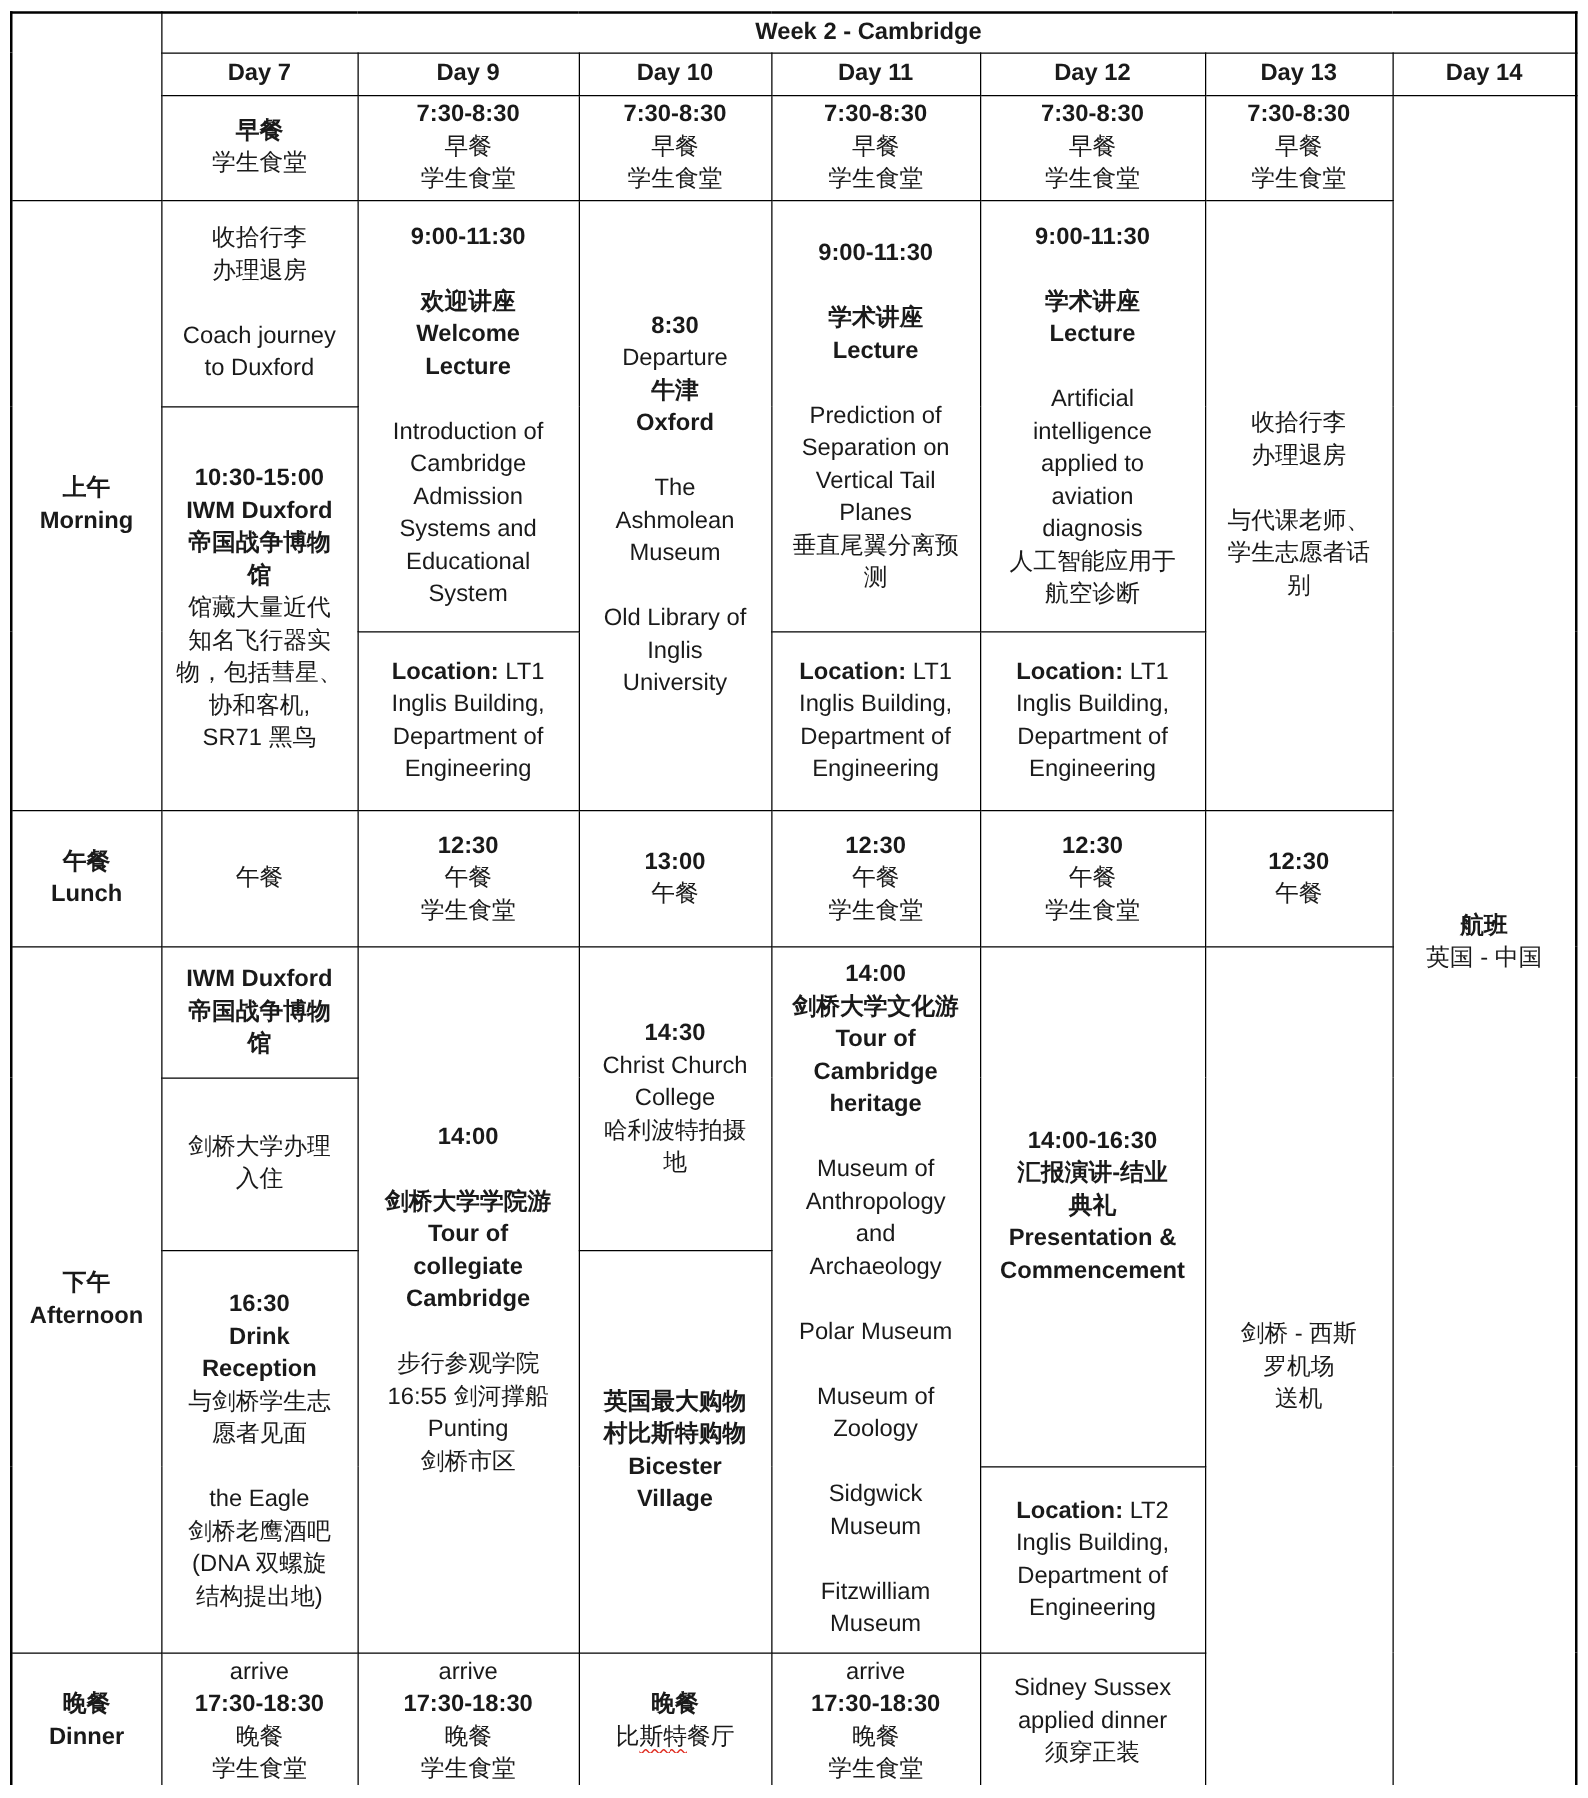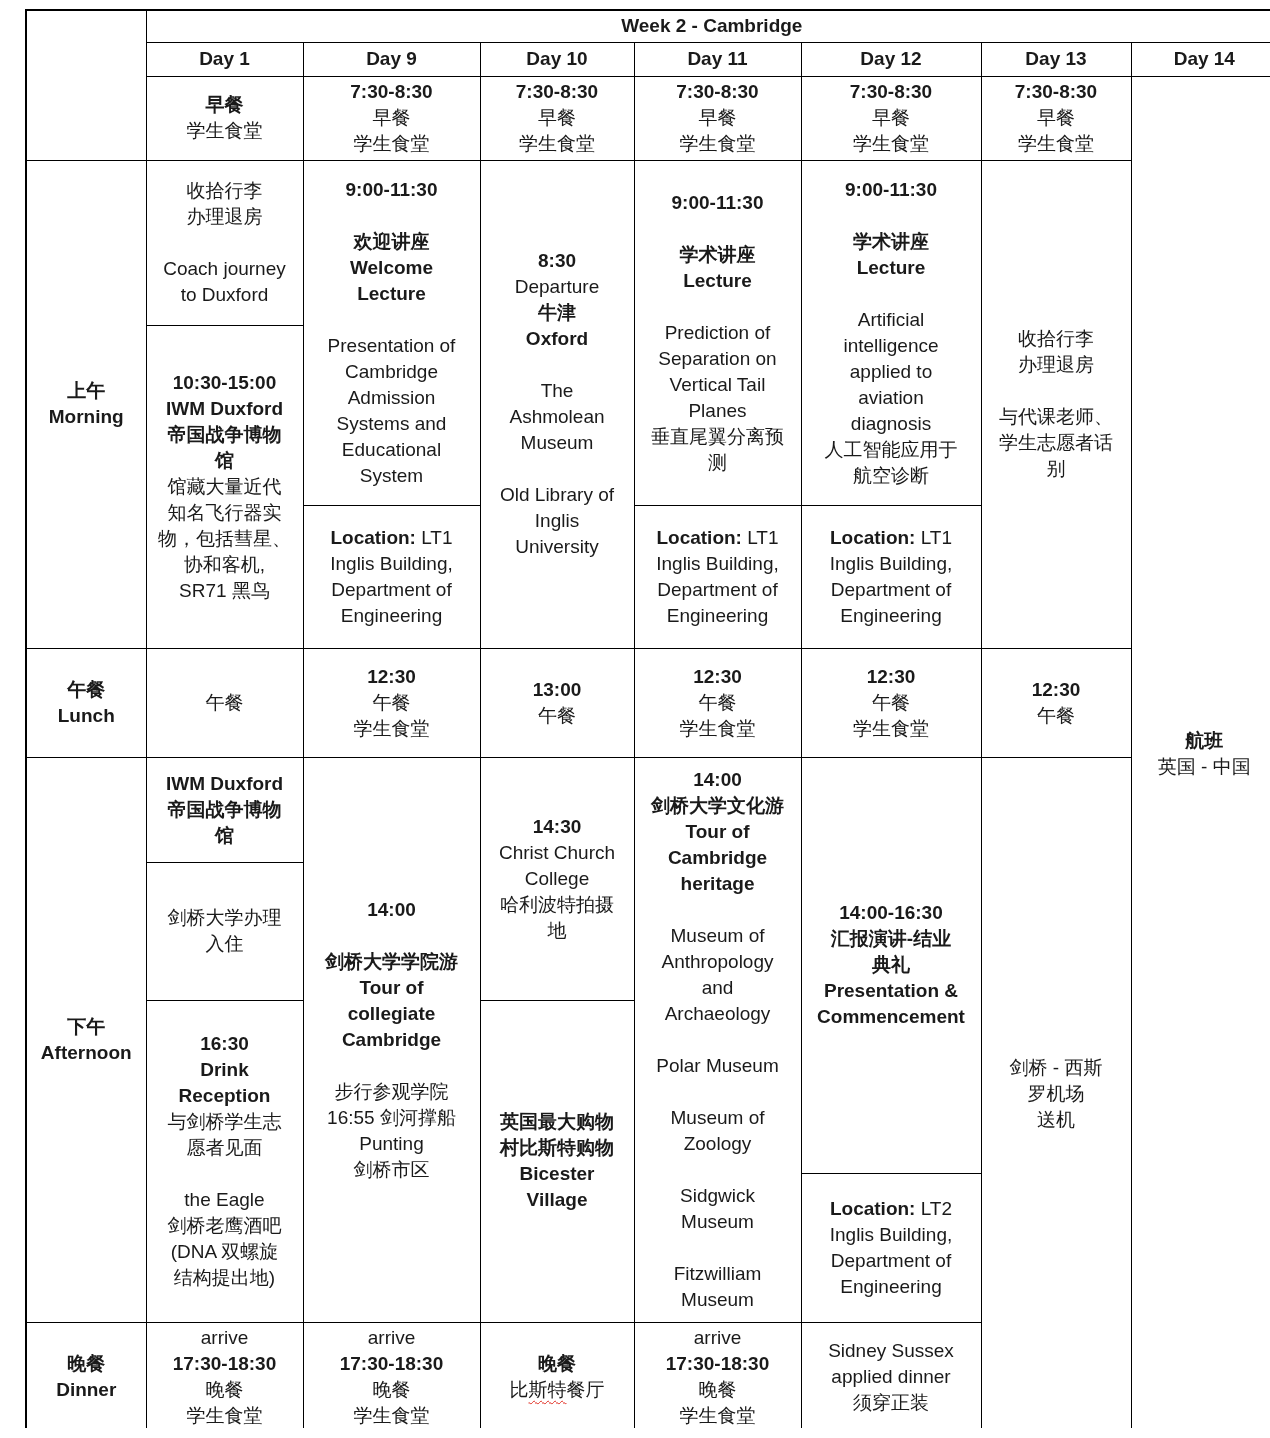--- a/index.html
+++ b/index.html
@@ -1,17 +1,17 @@
 <!DOCTYPE html>
 <html style="--squiggle: #e02b20;"><head>
 <meta charset="utf-8">
 <style>
   html,body{margin:0;padding:0;background:#ffffff;}
   body{font-family:"Liberation Sans","DejaVu Sans",sans-serif;color:#1a1a1a;}
-  .page{width:1270px;height:1428px;box-sizing:border-box;padding:9px 25px;background:#fff;}
+  .page{width:1270px;height:1428px;box-sizing:border-box;padding:9px 8px;background:#fff;}
   table.sched{border-collapse:collapse;table-layout:fixed;width:1252px;border:2.5px solid #000;}
   table.sched td{border:1.5px solid #000;vertical-align:middle;text-align:center;
                  padding:2px 3px;font-size:19px;line-height:26px;overflow:hidden;}
   .r-title{height:32px}.r-days{height:34px}.r-a{height:84px}.r-b{height:165px}
   .r-c{height:180px}.r-d{height:143px}.r-e{height:109px}.r-f{height:105px}
   .r-g{height:138px}.r-h{height:173px}.r-i{height:149px}.r-j{height:106px}
   td.title-cell{font-weight:700;}
   td.day-hdr{font-weight:700;}
   .ln{white-space:pre-line;}
   .ln.b{font-weight:700;}
@@ -38,21 +38,21 @@
         <col style="width:147px">
   </colgroup>
 
   <tbody>
         <tr class="r-title">
     <td rowspan="3"></td>
     <td colspan="7" class="title-cell">Week 2 - Cambridge</td>
   </tr>
 
   <tr class="r-days">
-    <td class="day-hdr">Day 1</td>
+    <td class="day-hdr">Day 7</td>
     <td class="day-hdr">Day 9</td>
     <td class="day-hdr">Day 10</td>
     <td class="day-hdr">Day 11</td>
     <td class="day-hdr">Day 12</td>
     <td class="day-hdr">Day 13</td>
     <td class="day-hdr">Day 14</td>
   </tr>
 
   <tr class="r-a">
     <td>
@@ -102,21 +102,21 @@
             <div class="ln ">Coach journey
 to Duxford</div>
           </td>
     <td rowspan="2">
             <div class="ln b">9:00-11:30</div>
             <div class="ln sp"></div>
             <div class="ln b">欢迎讲座
 Welcome
 Lecture</div>
             <div class="ln sp"></div>
-            <div class="ln ">Presentation of
+            <div class="ln ">Introduction of
 Cambridge
 Admission
 Systems and
 Educational
 System</div>
           </td>
     <td rowspan="3">
             <div class="ln b">8:30</div>
             <div class="ln ">Departure</div>
             <div class="ln b">牛津

